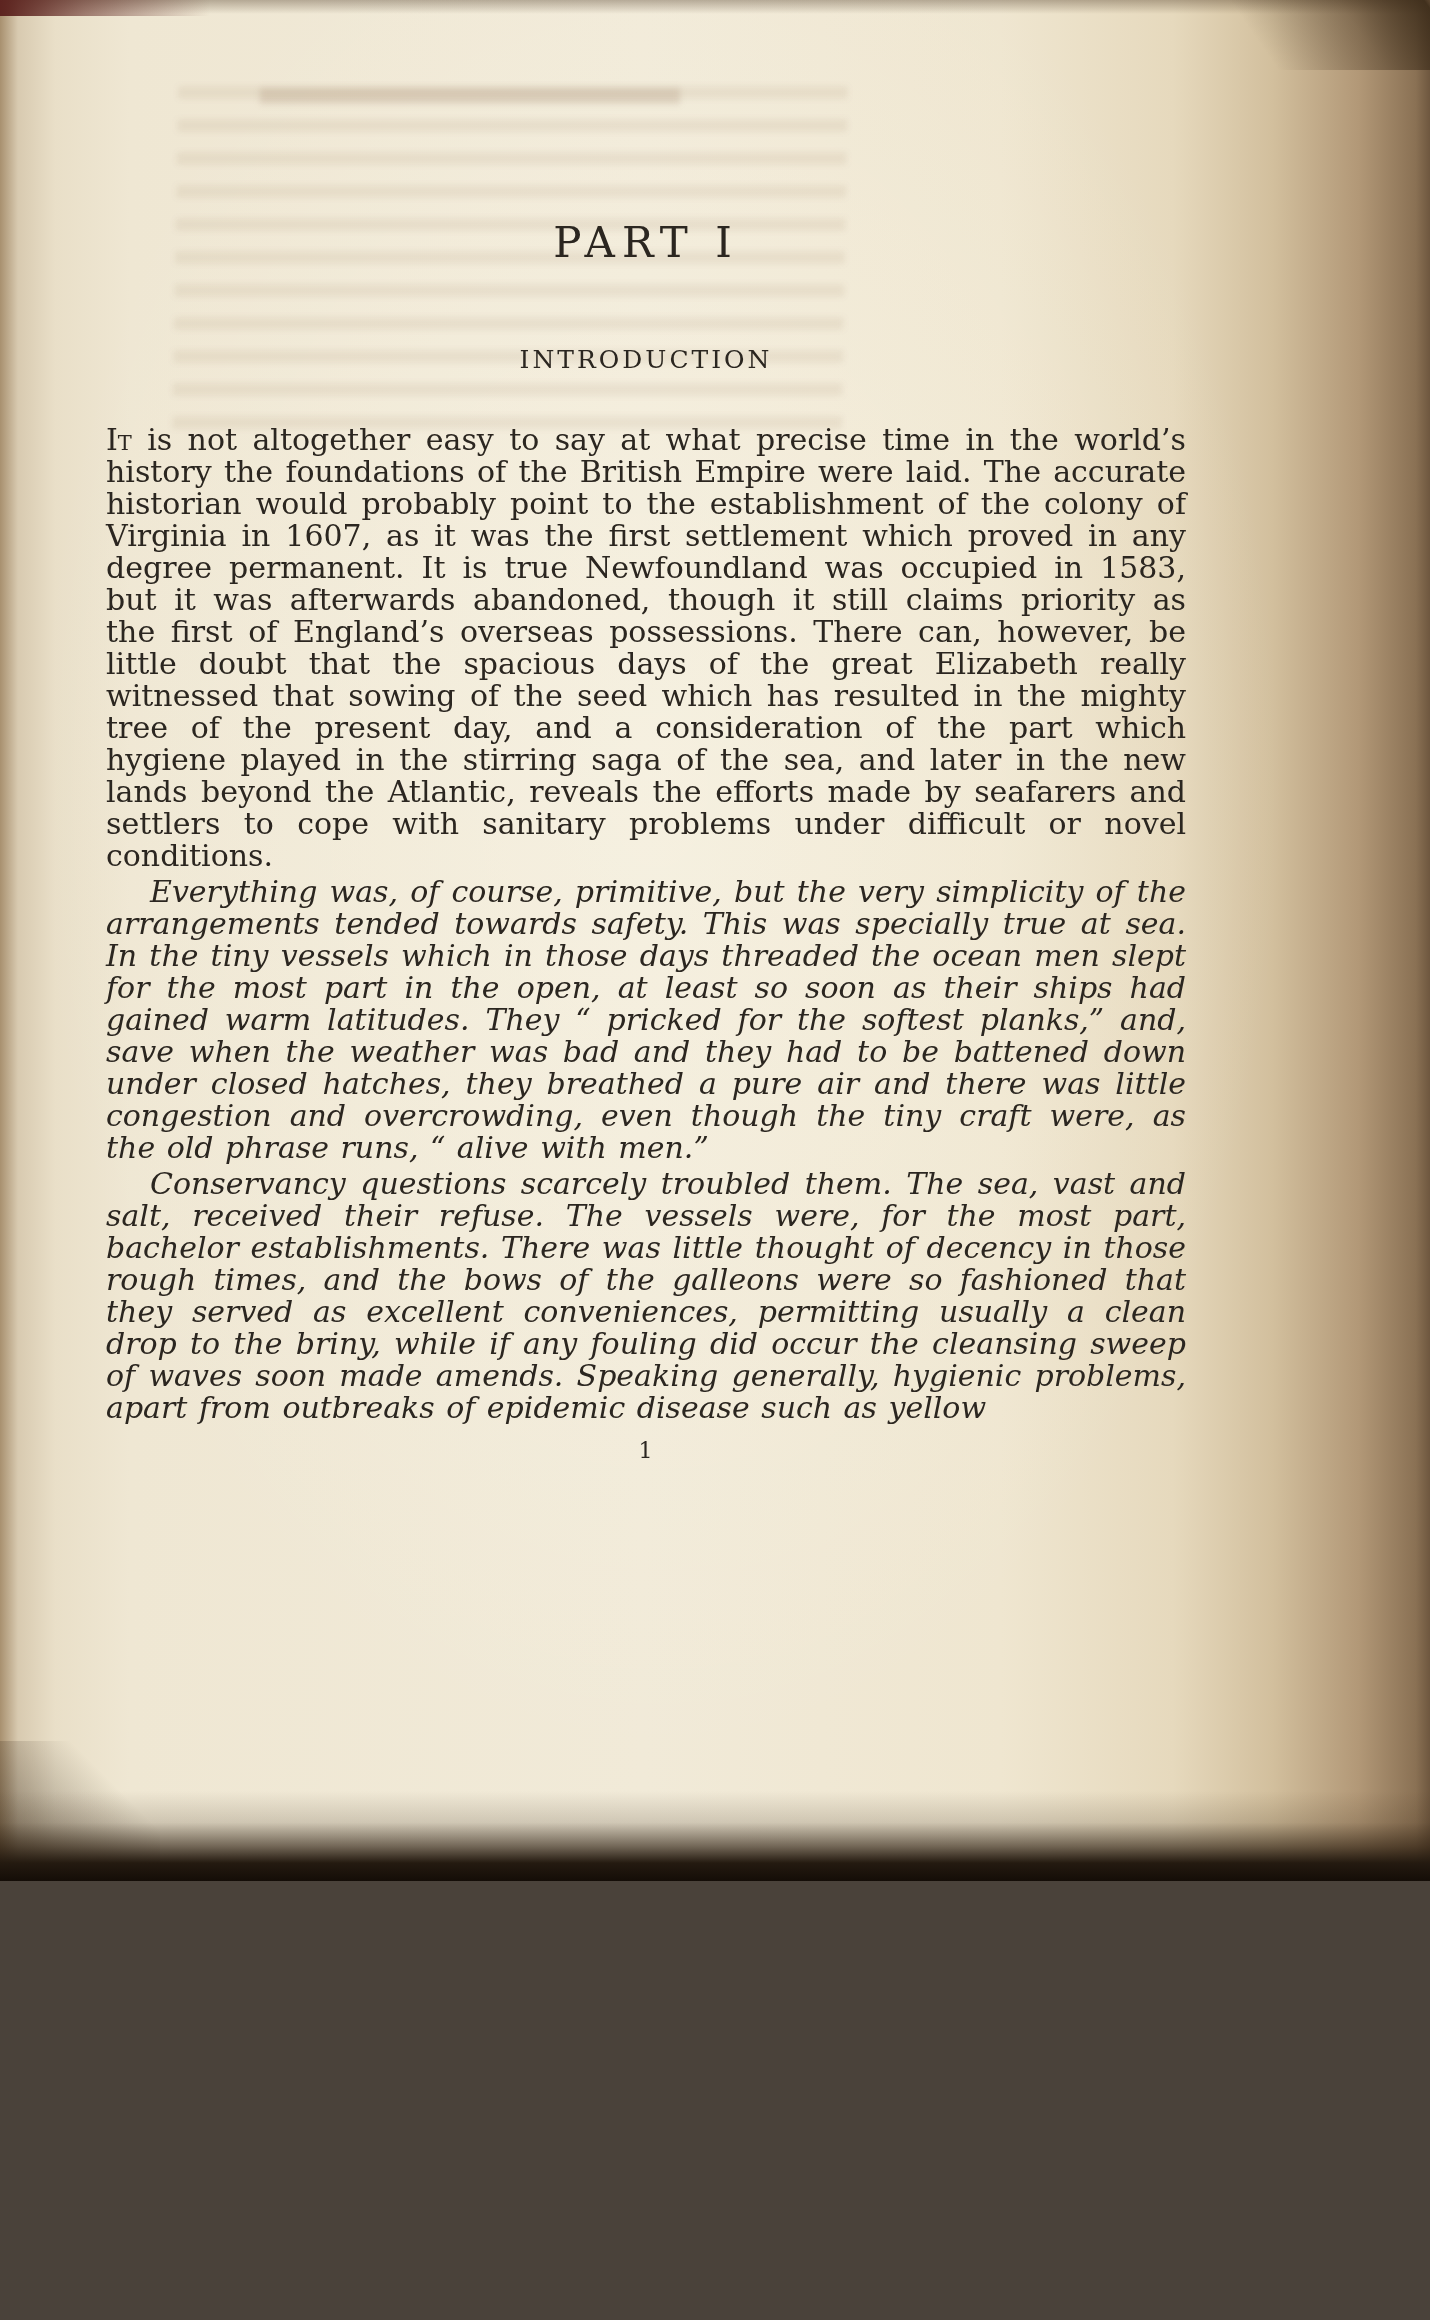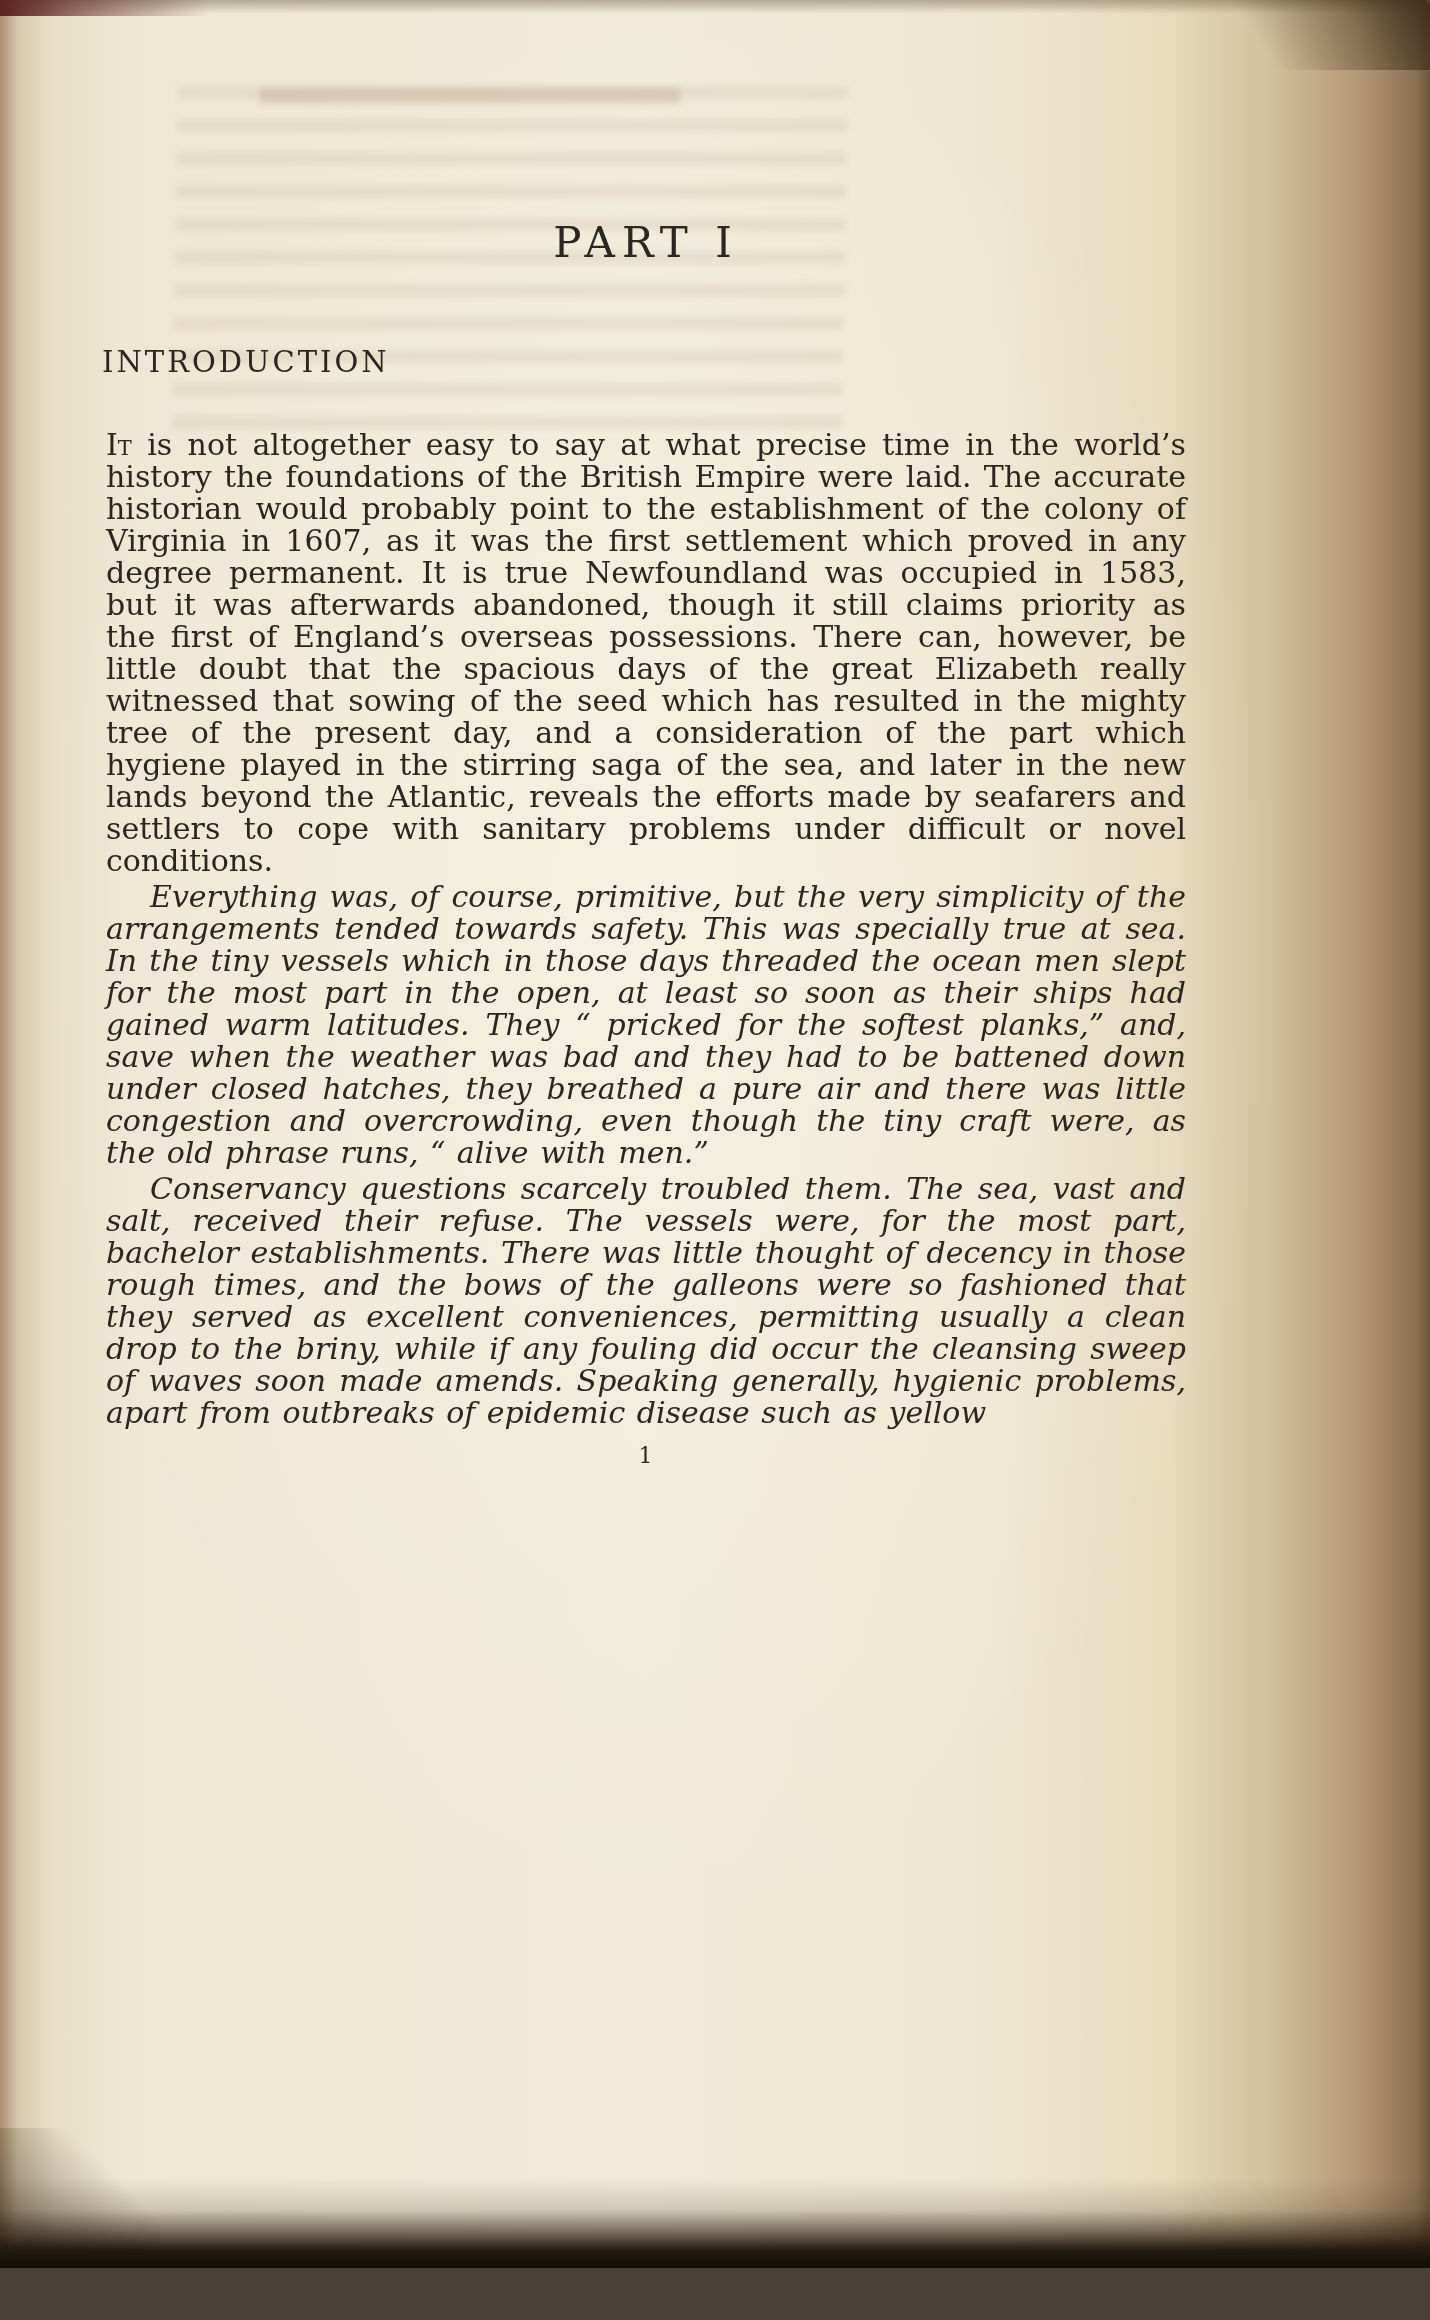--- a/index.html
+++ b/index.html
@@ -3,21 +3,21 @@
 <meta charset="utf-8">
 <style>
   html, body {
     margin: 0;
     padding: 0;
     background: #4a423a;
   }
   .scan {
     position: relative;
     width: 1430px;
-    height: 2268px;
+    height: 1881px;
     overflow: hidden;
     font-family: "DejaVu Serif", "Liberation Serif", serif;
     color: #2b2620;
     background:
       radial-gradient(ellipse 900px 1400px at 46% 42%, rgba(255,252,240,0.35), rgba(255,252,240,0) 70%),
       linear-gradient(90deg,
         #a8906f 0px, #d8cab0 18px, #e9dfc8 55px, #efe7d3 130px,
         #f1ead8 45%, #efe6d0 70%, #e6d9bd 82%, #d2bf9d 89%,
         #b29877 95%, #8a7154 99%, #6e573f 100%),
       #efe7d3;
@@ -76,24 +76,24 @@
   }
   .chapter-title {
     font-size: 31px;
     font-weight: 400;
     letter-spacing: 3px;
     word-spacing: 11px;
     text-align: center;
     margin: 0 0 56px 0;
   }
   .section-title {
-    font-size: 29px;
+    font-size: 25px;
     font-weight: 400;
     letter-spacing: 3px;
-    text-align: left;
+    text-align: center;
     margin: 0 0 50px 0;
   }
   .body-text p {
     font-size: 30px;
     line-height: 32px;
     text-align: justify;
     margin: 4px;
     word-spacing: 2px;
   }
   .body-text p.indent { text-indent: 44px; font-style: italic; }

